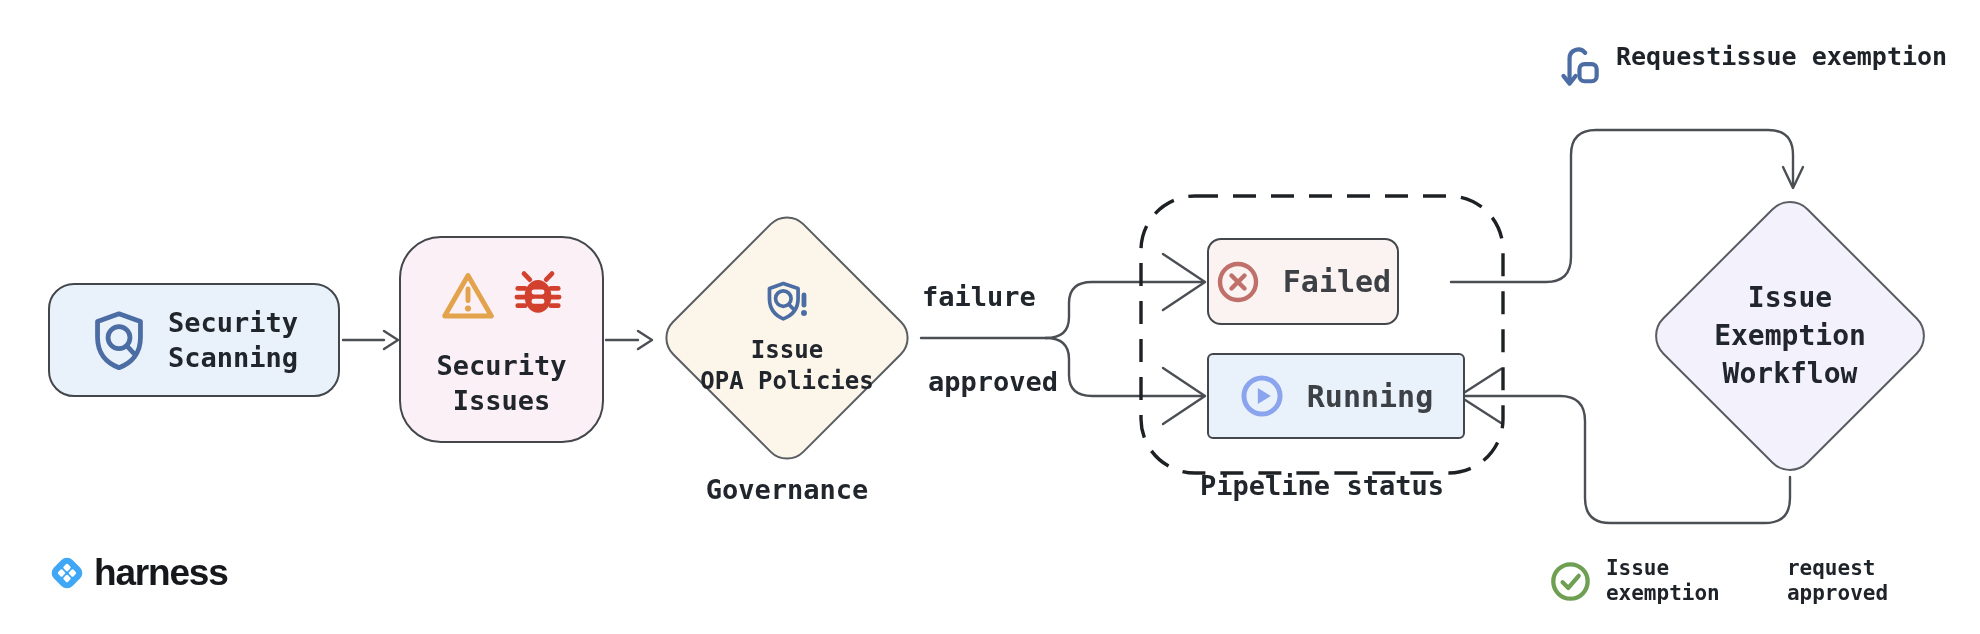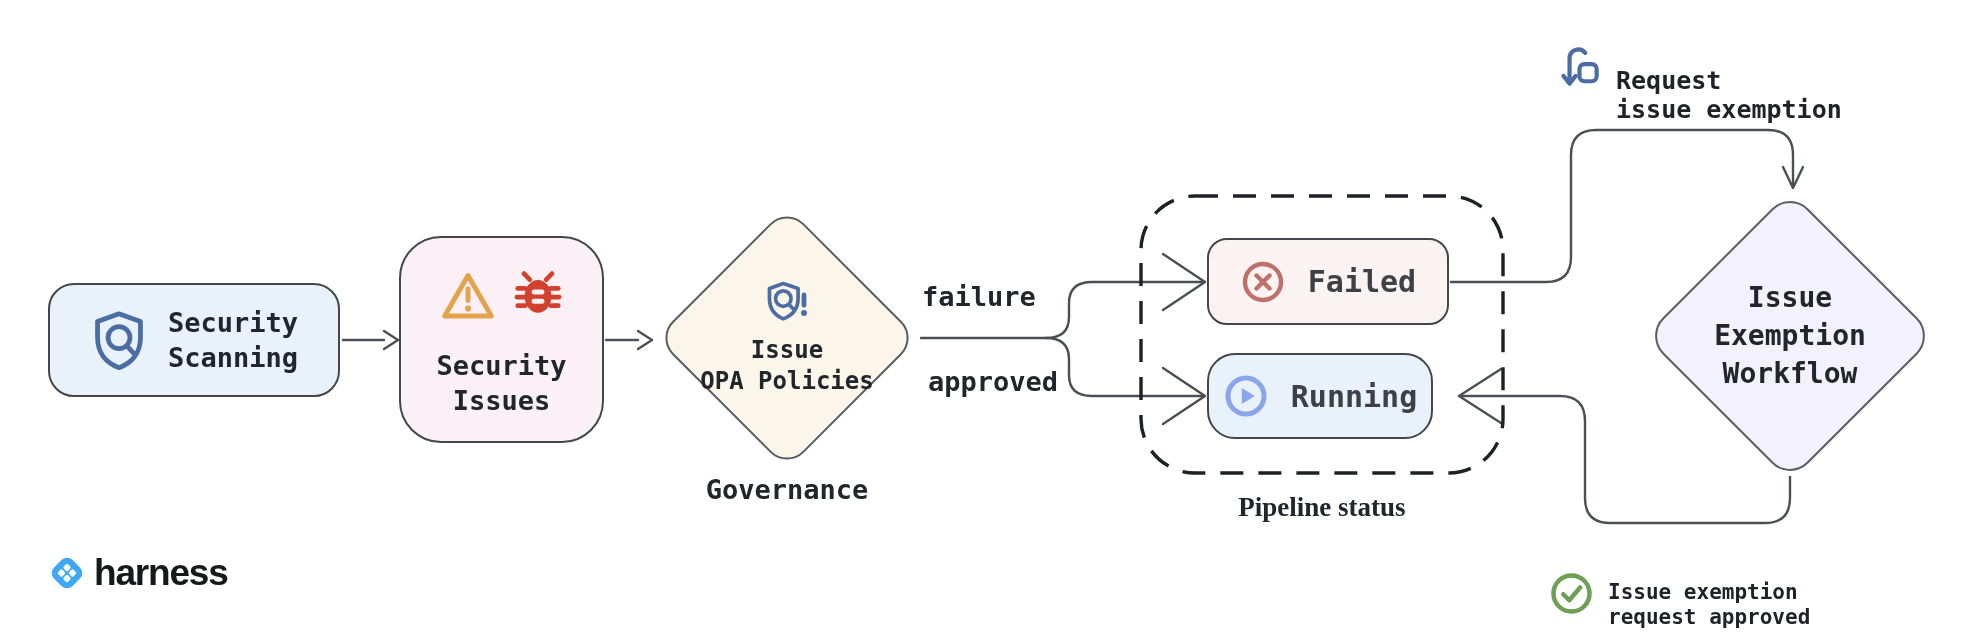--- a/index.html
+++ b/index.html
@@ -11,21 +11,21 @@
   .node{position:absolute;display:flex;align-items:center;justify-content:center;box-sizing:border-box;}
   .box{border:2.4px solid #43474c;background:#fff;}
   .nlabel{display:flex;flex-direction:column;align-items:center;font-weight:700;font-size:27px;line-height:35px;color:#21262d;}
   .caption{position:absolute;font-weight:700;font-size:27px;color:#21262d;text-align:center;white-space:nowrap;}
   .edge-label{position:absolute;font-weight:700;font-size:27px;color:#21262d;white-space:nowrap;}
   .diamond-wrap{position:absolute;}
   .diamond-shape{position:absolute;box-sizing:border-box;border:2.2px solid #595d62;transform:rotate(45deg);}
   .diamond-content{position:absolute;left:0;top:0;right:0;bottom:0;display:flex;flex-direction:column;align-items:center;justify-content:center;text-align:center;}
   .status-label{font-weight:700;font-size:30px;color:#3d4145;}
   .annot{position:absolute;display:flex;align-items:flex-start;}
-  .annot-text{display:flex;flex-direction:column;font-weight:700;margin-top:24px;}
+  .annot-text{display:flex;flex-direction:row;font-weight:700;}
   .brand{position:absolute;display:flex;align-items:center;gap:6px;}
   .wordmark{font-family:"Liberation Sans","DejaVu Sans",sans-serif;font-weight:700;font-size:37px;letter-spacing:-1.2px;color:#16181b;}
 </style>
 </head>
 <body>
 
 <div class="canvas">
 
   <svg class="layer" width="1980" height="634" viewBox="0 0 1980 634">
     <g stroke="#4b4f54" stroke-width="2.4" fill="none" stroke-linecap="round" stroke-linejoin="round">
@@ -107,39 +107,39 @@
         <span>Issue</span>
         <span>OPA Policies</span>
       </div>
     </div>
   </div>
   <div class="caption" style="left:655px;top:474px;width:264px;">Governance</div>
 
   <div class="edge-label" style="left:922px;top:281px;">failure</div>
   <div class="edge-label" style="left:928px;top:366px;">approved</div>
 
-  <div class="node box" style="left:1207px;top:238px;width:242px;height:87px;background:#fbf3f1;border-radius:20px;gap:22px;">
+  <div class="node box" style="left:1207px;top:238px;width:192px;height:87px;background:#fbf3f1;border-radius:14px;gap:22px;">
     <svg width="46" height="46" viewBox="0 0 24 24">
       <g stroke="#c0706a" stroke-width="2.3" fill="none" stroke-linecap="round">
         <circle cx="12" cy="12" r="9.4"></circle>
         <path d="M8.6 8.6 L15.4 15.4 M15.4 8.6 L8.6 15.4"></path>
       </g>
     </svg>
     <span class="status-label">Failed</span>
   </div>
 
-  <div class="node box" style="left:1207px;top:353px;width:226px;height:86px;background:#e9f1fb;border-radius:28px;gap:22px;">
+  <div class="node box" style="left:1207px;top:353px;width:258px;height:86px;background:#e9f1fb;border-radius:6px;gap:22px;">
     <svg width="46" height="46" viewBox="0 0 24 24">
       <circle cx="12" cy="12" r="9.4" stroke="#8aa5ee" stroke-width="2.6" fill="none"></circle>
       <path d="M9.8 7.8 L16.6 12 L9.8 16.2 Z" fill="#8aa5ee"></path>
     </svg>
     <span class="status-label">Running</span>
   </div>
 
-  <div class="caption" style="left:1141px;top:492px;width:362px;font-family:Liberation Serif, serif;">Pipeline status</div>
+  <div class="caption" style="left:1141px;top:470px;width:362px;">Pipeline status</div>
 
   <div class="diamond-wrap" style="left:1644px;top:190px;width:292px;height:292px;">
     <div class="diamond-shape" style="left:43px;top:43px;width:206px;height:206px;border-radius:26px;background:#f3f1fc;"></div>
     <div class="diamond-content">
       <div class="nlabel" style="font-size:28px;line-height:38px;">
         <span>Issue</span>
         <span>Exemption</span>
         <span>Workflow</span>
       </div>
     </div>

